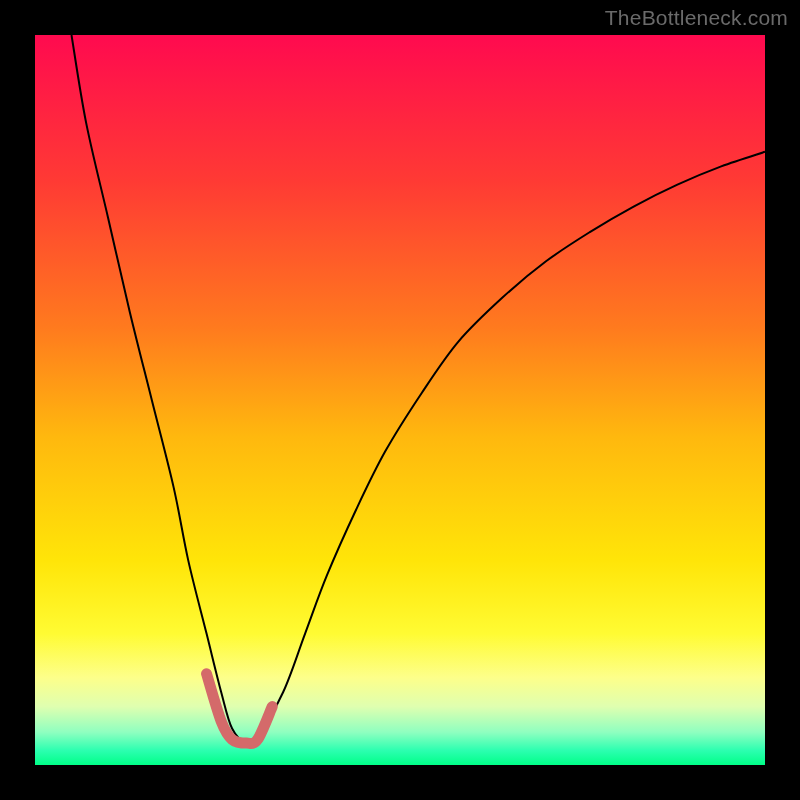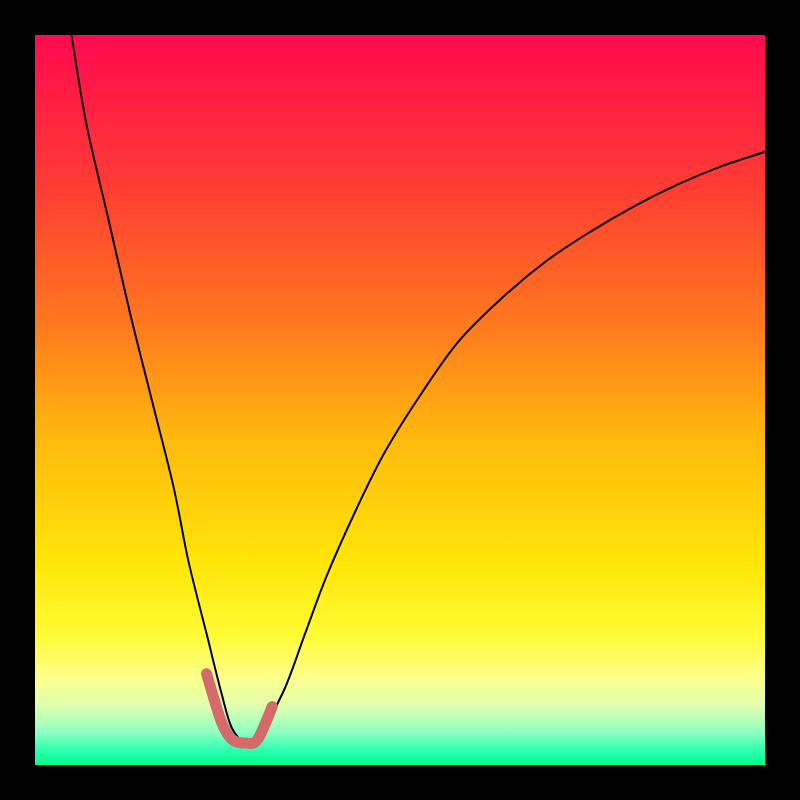--- a/index.html
+++ b/index.html
@@ -67,13 +67,14 @@
             <stop offset="100.00%" stop-color="#00ff88"></stop>
           </linearGradient>
       </defs>
       <rect x="0" y="0" width="730" height="730" fill="url(#bg-grad)"></rect>
     </svg>
     <svg class="curve-layer" width="730" height="730" viewBox="0 0 730 730" preserveAspectRatio="none">
       <path id="curve-path" fill="none" stroke="#000000" stroke-width="2" d="M 36.50 0.00 C 38.93 14.60, 45.02 57.18, 51.10 87.60 C 57.18 118.02, 65.70 150.87, 73.00 182.50 C 80.30 214.13, 87.60 246.98, 94.90 277.40 C 102.20 307.82, 109.50 335.80, 116.80 365.00 C 124.10 394.20, 132.62 425.83, 138.70 452.60 C 144.78 479.37, 147.82 501.27, 153.30 525.60 C 158.77 549.93, 166.07 576.70, 171.55 598.60 C 177.02 620.50, 181.89 641.18, 186.15 657.00 C 190.41 672.82, 192.84 684.98, 197.10 693.50 C 201.36 702.02, 207.44 706.88, 211.70 708.10 C 215.96 709.32, 216.57 709.32, 222.65 700.80 C 228.73 692.28, 240.29 674.03, 248.20 657.00 C 256.11 639.97, 262.80 618.07, 270.10 598.60 C 277.40 579.13, 283.48 560.88, 292.00 540.20 C 300.52 519.52, 311.47 495.18, 321.20 474.50 C 330.93 453.82, 339.45 435.57, 350.40 416.10 C 361.35 396.63, 374.73 375.95, 386.90 357.70 C 399.07 339.45, 410.02 322.42, 423.40 306.60 C 436.78 290.78, 452.60 276.18, 467.20 262.80 C 481.80 249.42, 496.40 237.25, 511.00 226.30 C 525.60 215.35, 540.20 206.23, 554.80 197.10 C 569.40 187.98, 584.00 179.46, 598.60 171.55 C 613.20 163.64, 627.80 156.34, 642.40 149.65 C 657.00 142.96, 671.60 136.88, 686.20 131.40 C 700.80 125.93, 722.70 119.23, 730.00 116.80"></path>
       <path id="trough-path" fill="none" stroke="#d46a6a" stroke-width="11" stroke-linecap="round" stroke-linejoin="round" d="M 171.55 638.75 C 173.98 646.66, 181.89 675.25, 186.15 686.20 C 190.41 697.15, 192.84 700.80, 197.10 704.45 C 201.36 708.10, 207.44 708.10, 211.70 708.10 C 215.96 708.10, 218.39 710.53, 222.65 704.45 C 226.91 698.37, 234.82 677.08, 237.25 671.60"></path>
     </svg>
   </div>
+  <div class="watermark">TheBottleneck.com</div>
 </div>
 
 </body></html>

